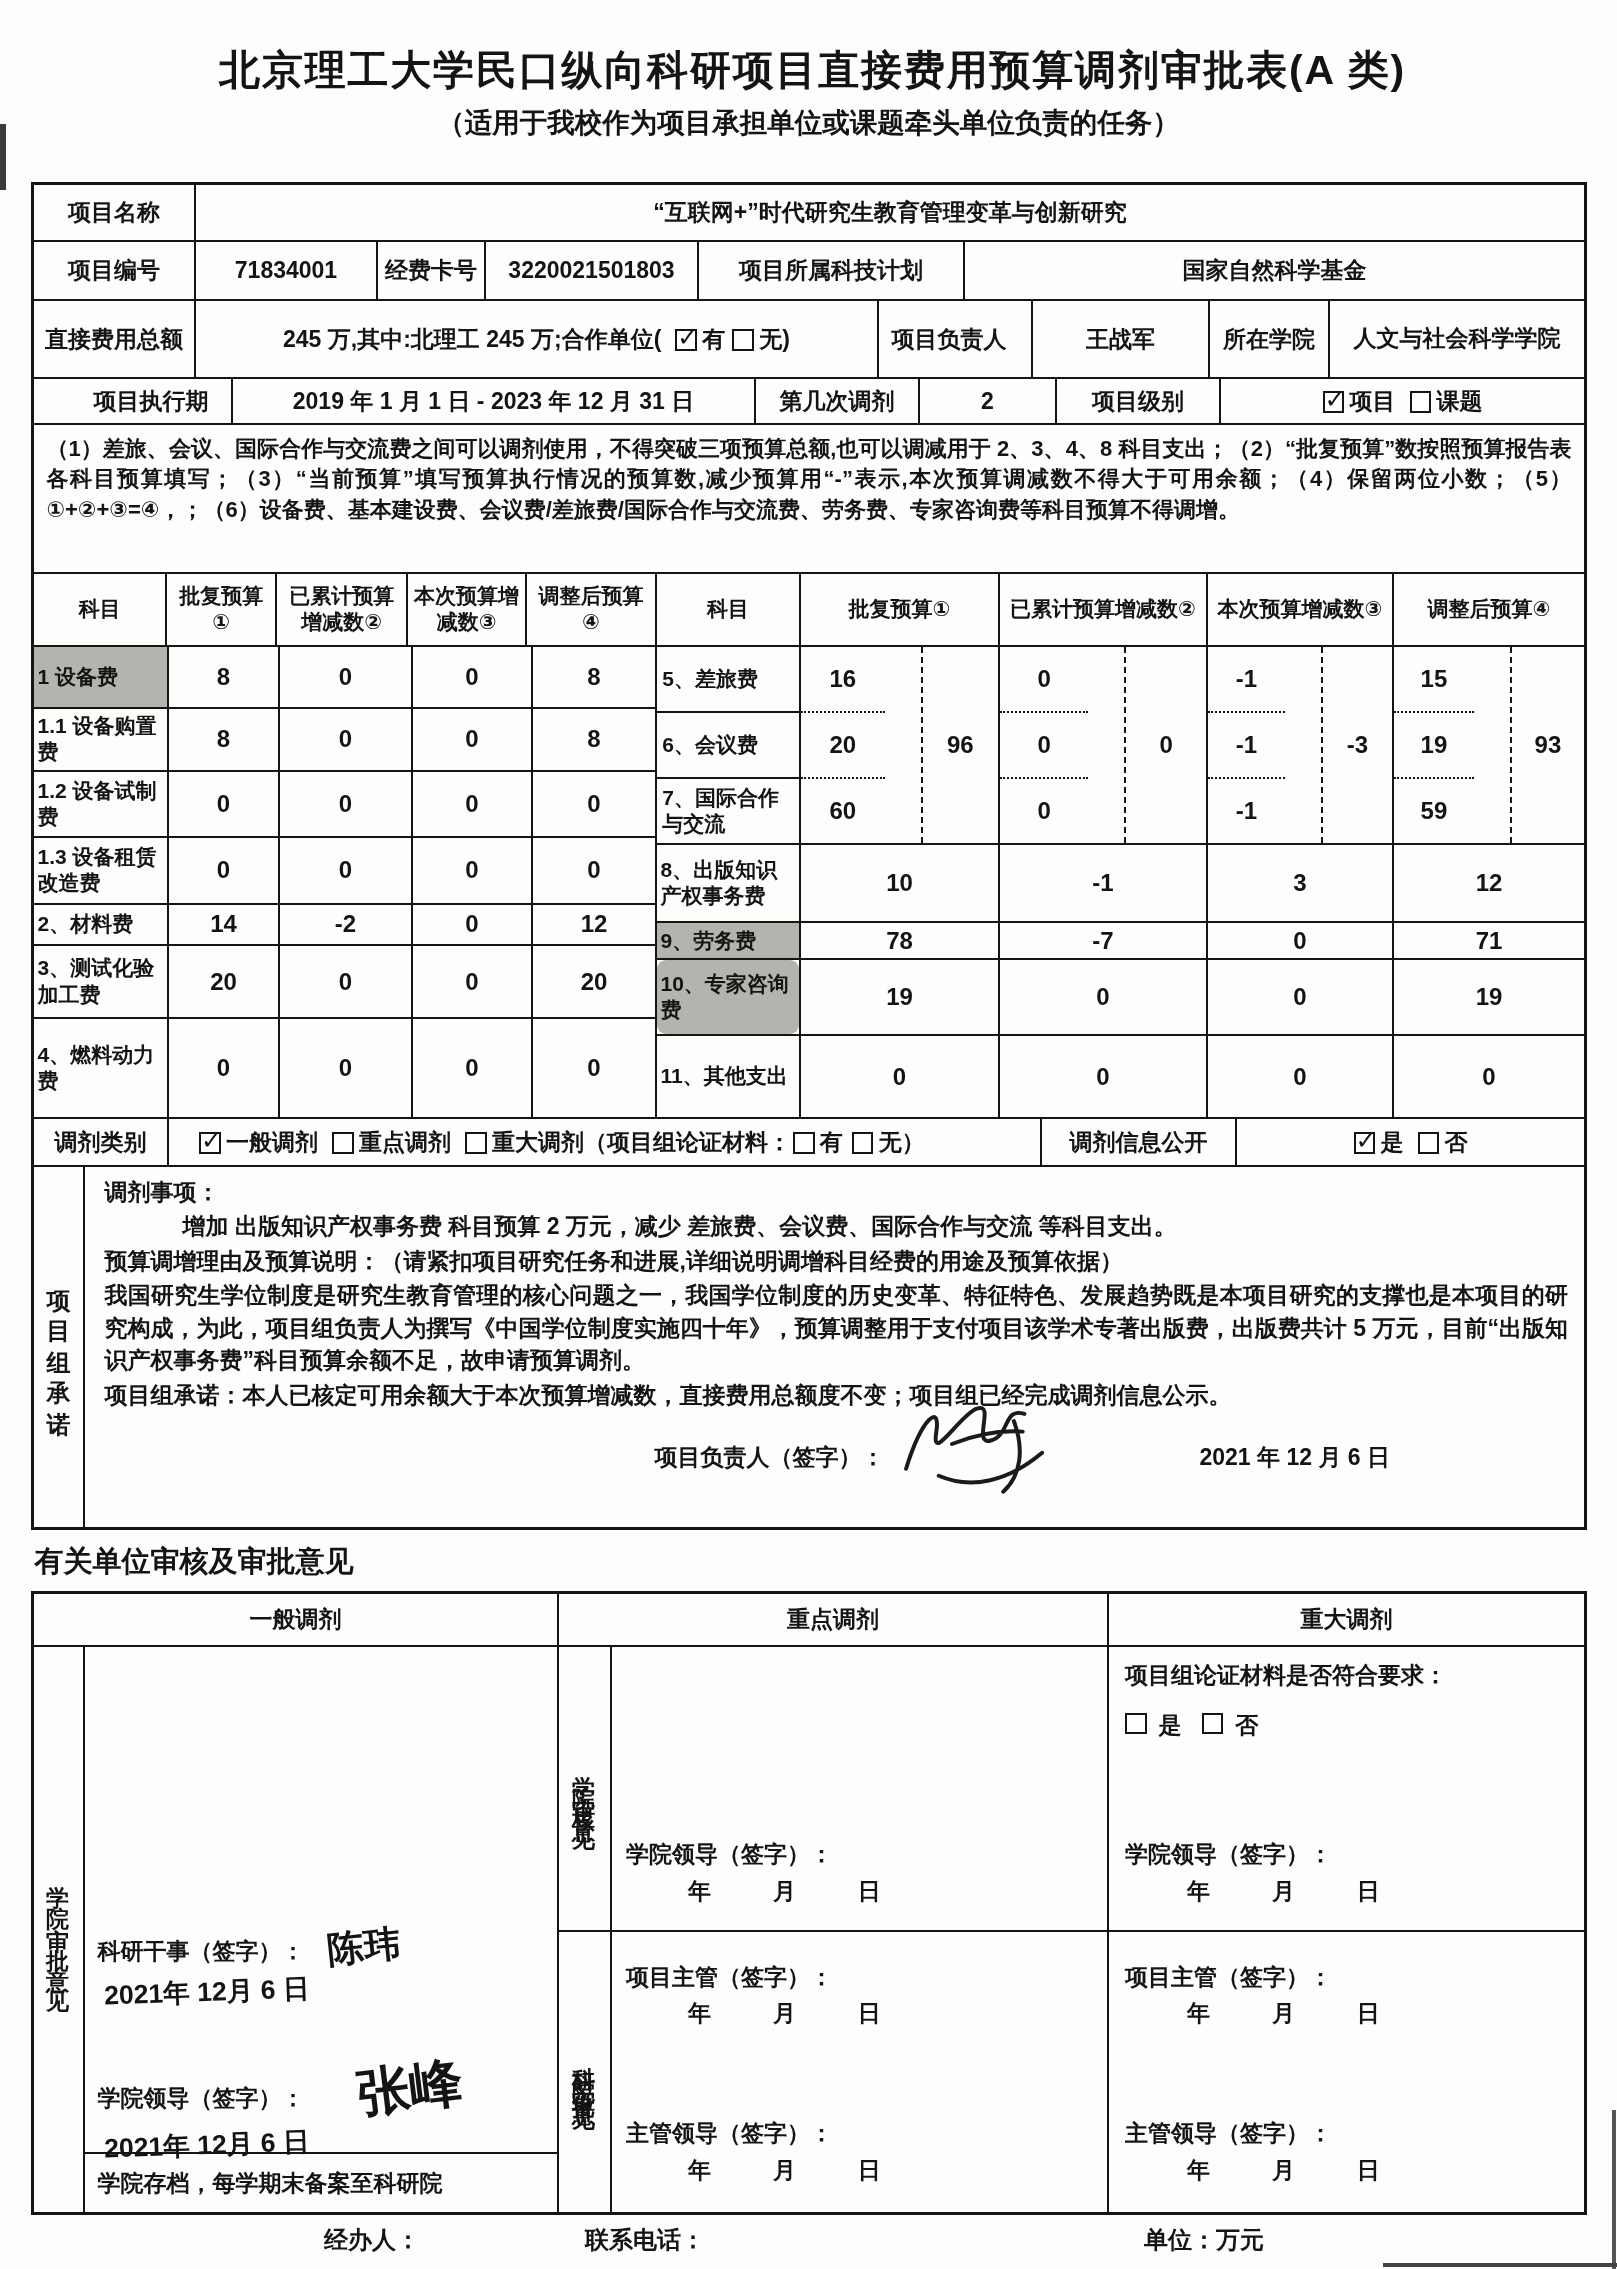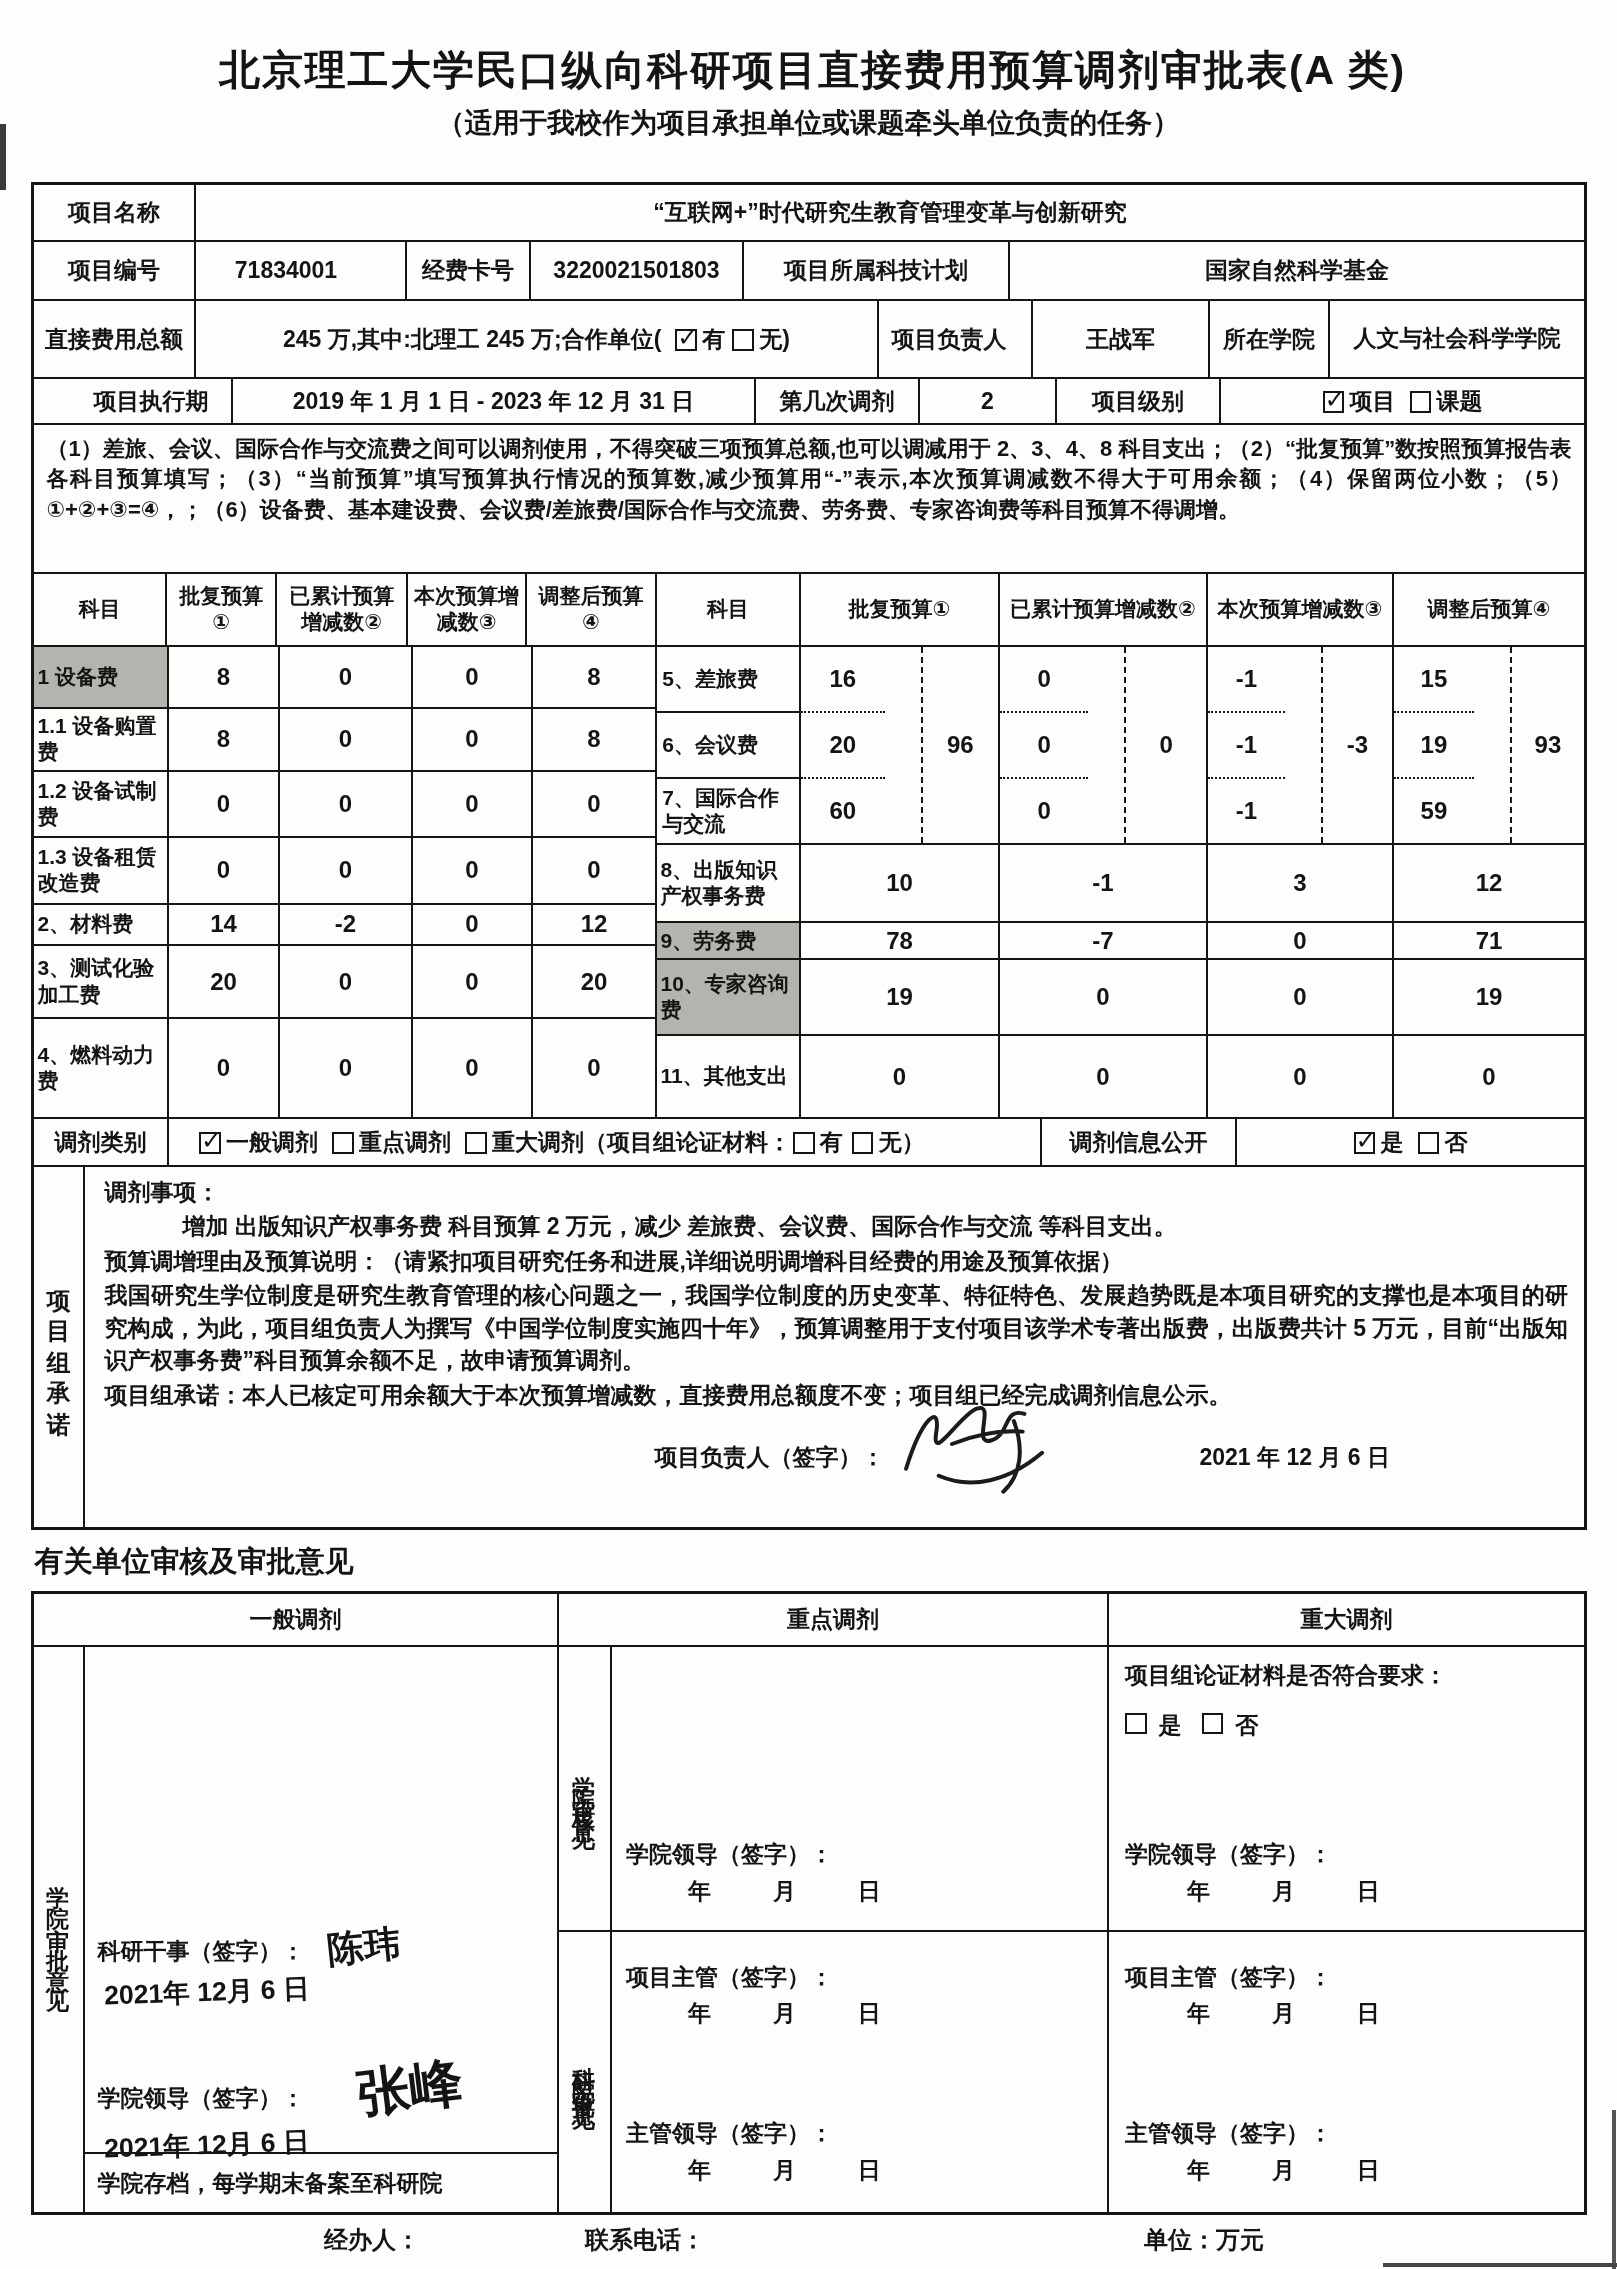--- a/index.html
+++ b/index.html
@@ -88,21 +88,21 @@
     <div class="box">
 
       <div class="row first" style="height:55px;">
         <div class="cell nb lbl" style="width:160px;">项目名称</div>
         <div class="cell grow">“互联网+”时代研究生教育管理变革与创新研究</div>
       </div>
 
       <div class="row" style="height:59px;">
         <div class="cell nb lbl" style="width:160px;">项目编号</div>
         <div class="cell" style="width:182px;">71834001</div>
-        <div class="cell" style="width:124px;margin-left:29px;">经费卡号</div>
+        <div class="cell" style="width:108px;">经费卡号</div>
         <div class="cell" style="width:213px;">3220021501803</div>
         <div class="cell" style="width:266px;">项目所属科技计划</div>
         <div class="cell grow">国家自然科学基金</div>
       </div>
 
       <div class="row" style="height:78px;">
         <div class="cell nb lbl" style="width:160px;">直接费用总额</div>
         <div class="cell" style="width:683px;justify-content:center;">
           <span>245 万,其中:北理工 245 万;合作单位(</span>
           <span class="cb checked"></span>
@@ -252,21 +252,21 @@
             <div class="bc num grow">12</div>
           </div>
           <div class="brow" style="height:37px;">
             <div class="bc nb shade" style="width:142px;justify-content:flex-start;">9、劳务费</div>
             <div class="bc num" style="width:199px;">78</div>
             <div class="bc num" style="width:208px;">-7</div>
             <div class="bc num" style="width:186px;">0</div>
             <div class="bc num grow">71</div>
           </div>
           <div class="brow" style="height:76px;">
-            <div class="bc nb shade" style="width:142px;justify-content:flex-start;text-align:left;">10、专家咨询费</div>
+            <div class="bc nb shade" style="width:142px;justify-content:flex-start;text-align:left;border-radius:9px;">10、专家咨询费</div>
             <div class="bc num" style="width:199px;">19</div>
             <div class="bc num" style="width:208px;">0</div>
             <div class="bc num" style="width:186px;">0</div>
             <div class="bc num grow">19</div>
           </div>
           <div class="brow" style="height:83px;">
             <div class="bc nb" style="width:142px;justify-content:flex-start;text-align:left;">11、其他支出</div>
             <div class="bc num" style="width:199px;">0</div>
             <div class="bc num" style="width:208px;">0</div>
             <div class="bc num" style="width:186px;">0</div>

